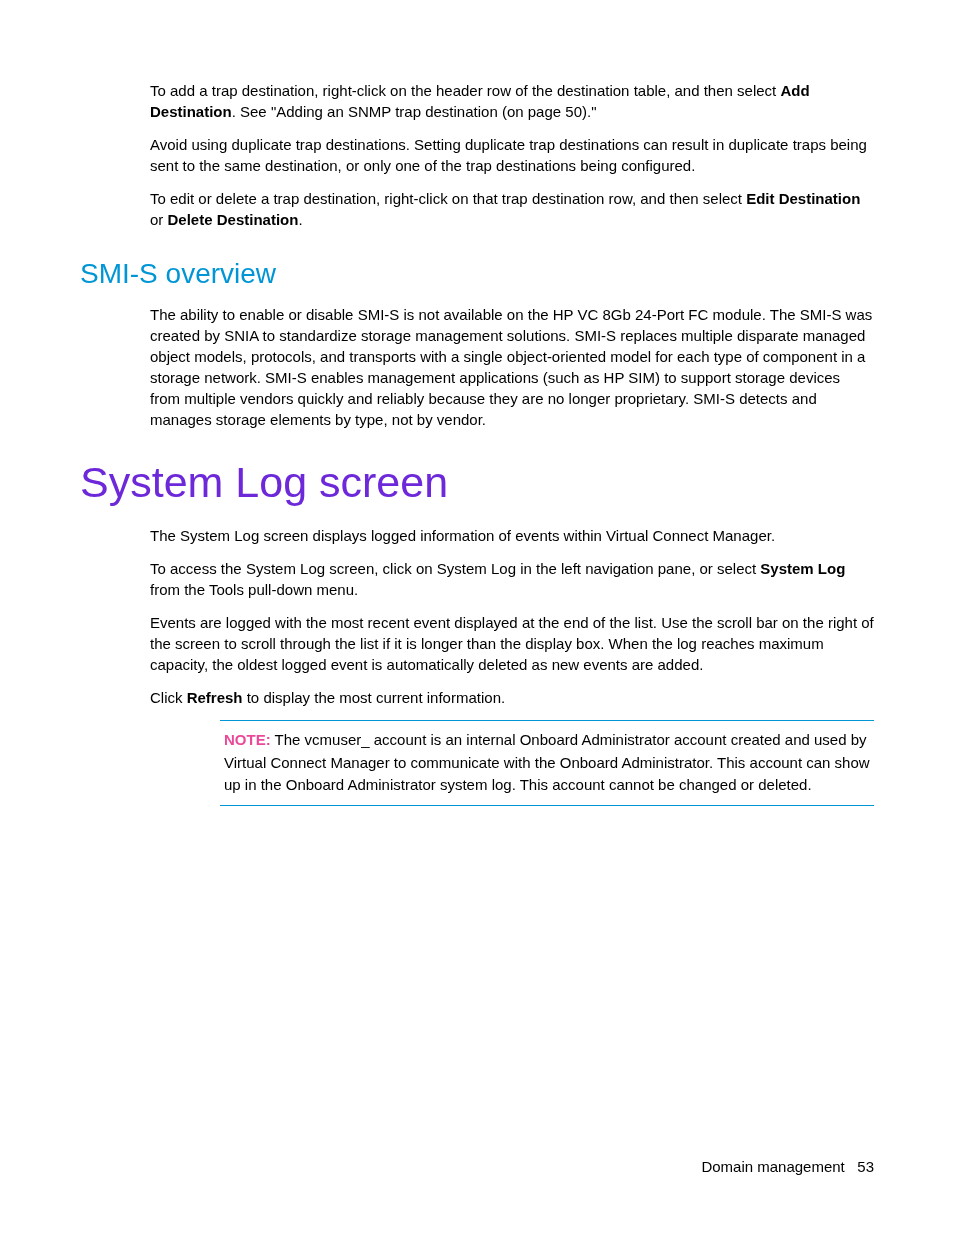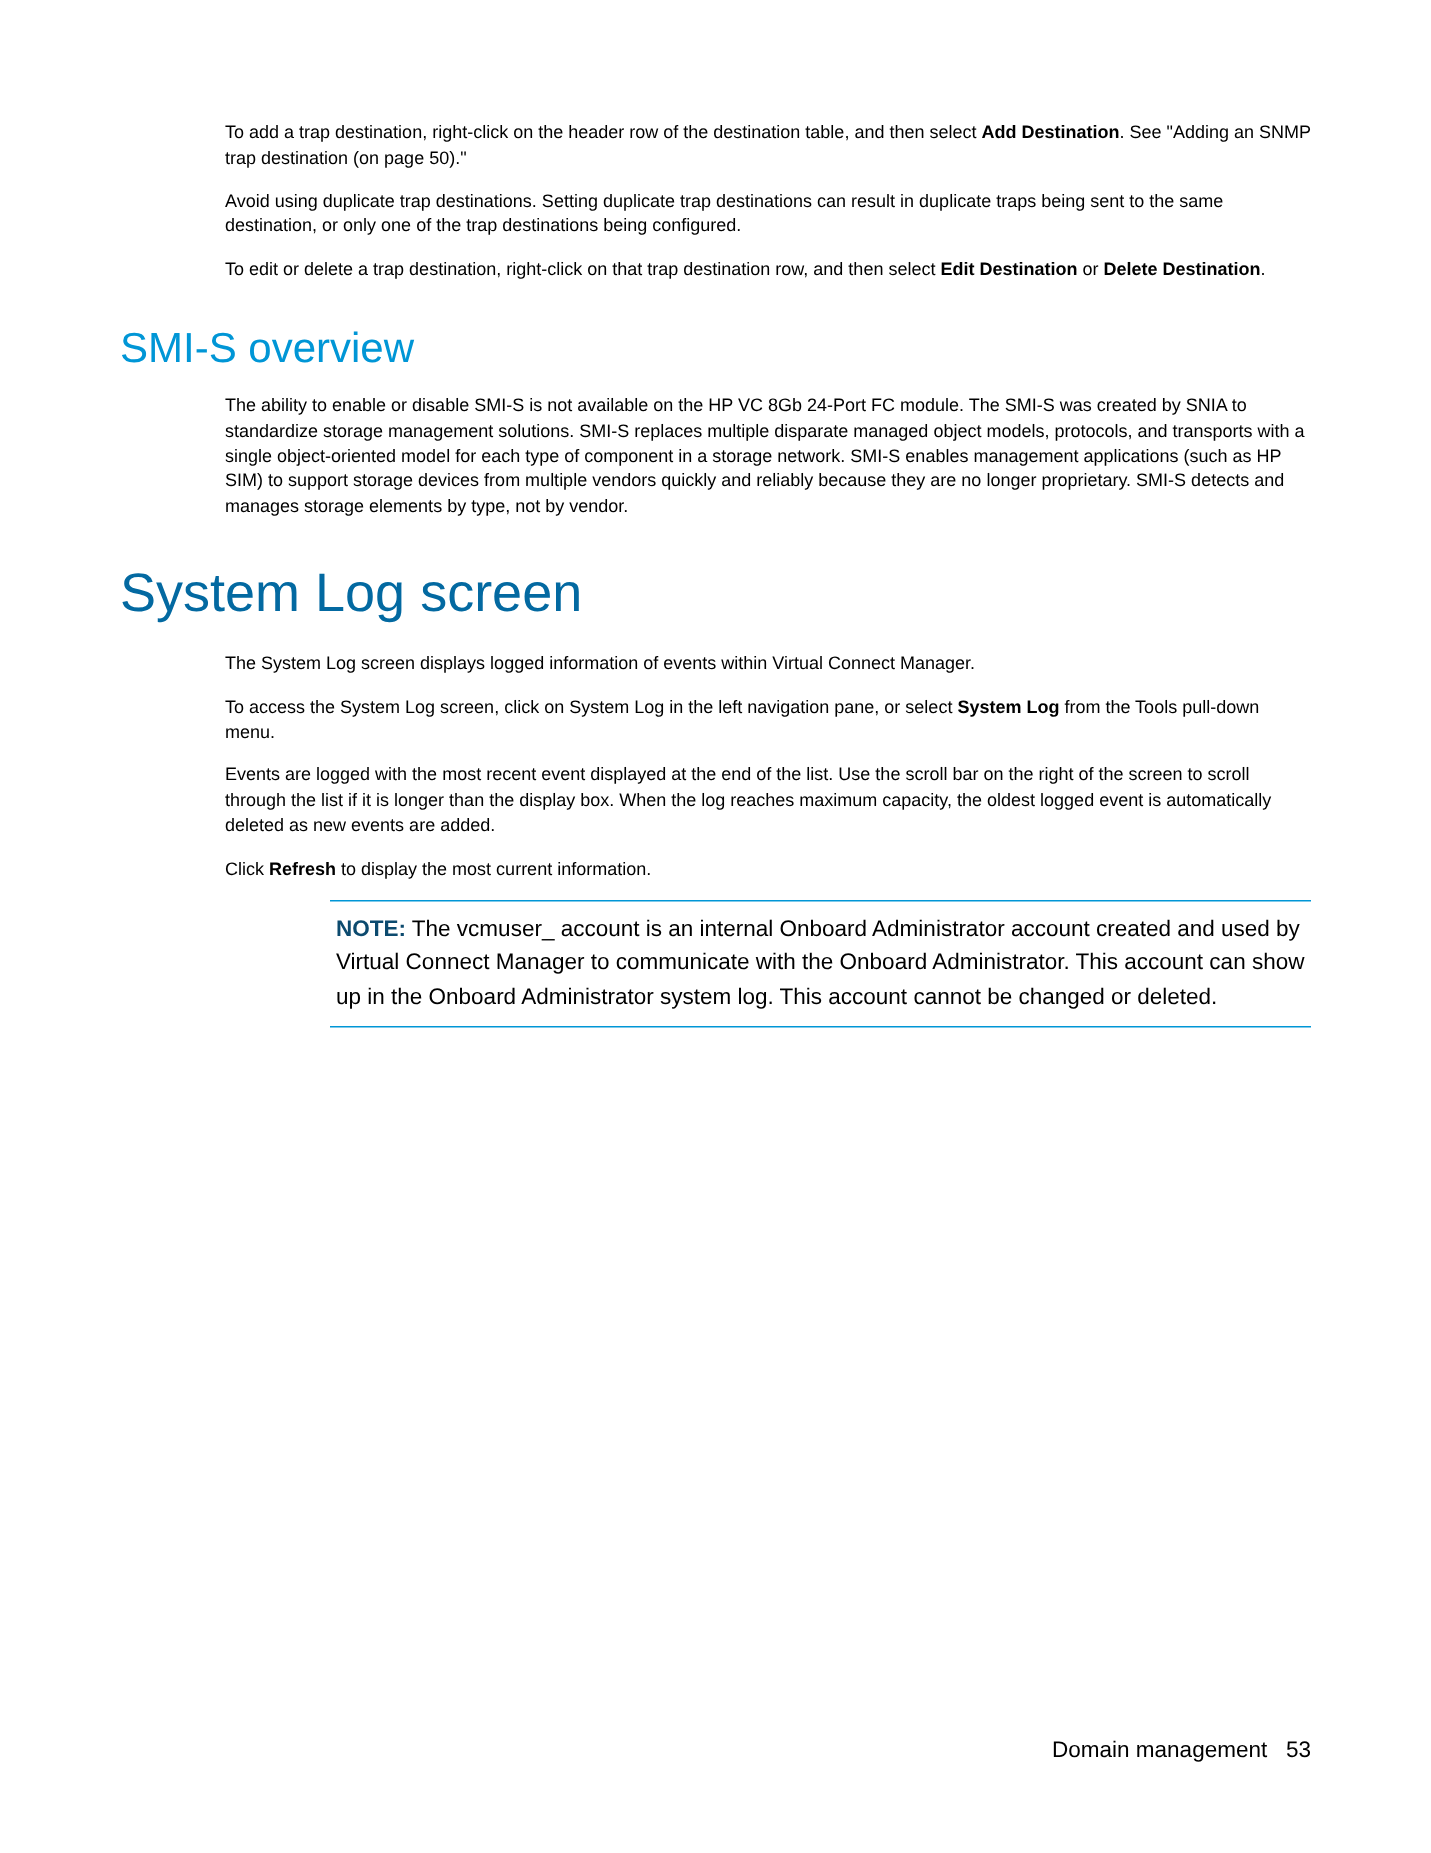--- a/index.html
+++ b/index.html
@@ -9,54 +9,54 @@
     background: #fff;
     font-family: Arial, Helvetica, sans-serif;
     color: #000;
     position: relative;
     padding: 80px 80px 60px 80px;
   }
   .content {
     padding-left: 70px;
   }
   p {
-    font-size: 12px;
+    font-size: 15px;
     line-height: 1.4;
     margin-bottom: 12px;
   }
   .bold { font-weight: bold; }
   h2 {
     font-size: 28px;
     font-weight: normal;
     color: #0096d6;
     margin-top: 28px;
     margin-bottom: 14px;
     margin-left: -70px;
     font-family: Arial, Helvetica, sans-serif;
   }
   h1 {
-    font-size: 36px;
+    font-size: 43px;
     font-weight: normal;
-    color: #0369a1;
+    color: #6d28d9;
     margin-top: 28px;
     margin-bottom: 18px;
     margin-left: -70px;
     font-family: Arial, Helvetica, sans-serif;
   }
   .note-box {
     border-top: 1px solid #0096d6;
     border-bottom: 1px solid #0096d6;
     padding: 8px 4px;
     margin-left: 70px;
     margin-top: 6px;
     font-size: 15px;
     line-height: 1.5;
   }
   .note-label {
-    color: #0c4a6e;
+    color: #ec4899;
     font-weight: bold;
   }
   .footer {
     position: absolute;
     bottom: 60px;
     right: 80px;
     font-size: 15px;
     margin-left: 46px;
   }
 </style>

